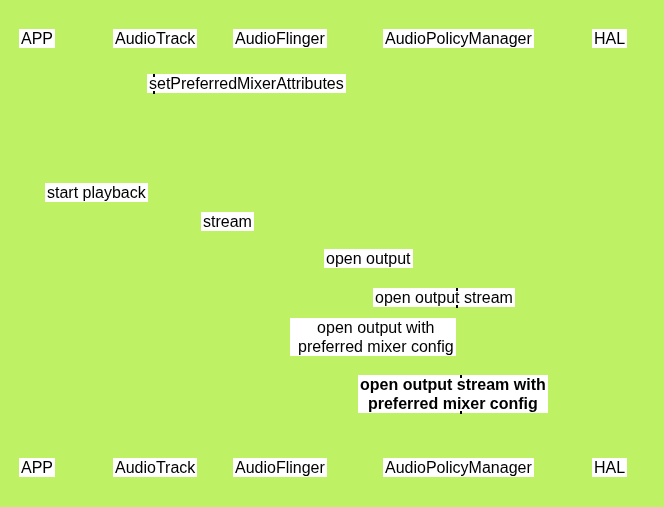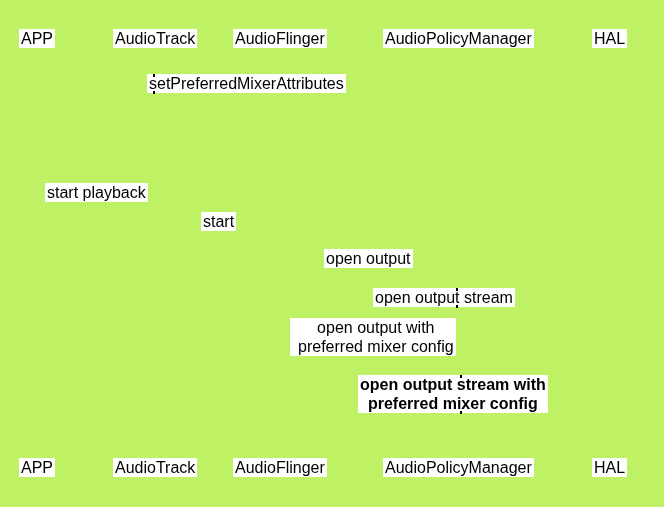--- a/index.html
+++ b/index.html
@@ -44,21 +44,21 @@
   <div class="label" style="left:113px; top:29px;">AudioTrack</div>
   <div class="label" style="left:233px; top:29px;">AudioFlinger</div>
   <div class="label" style="left:383px; top:29px;">AudioPolicyManager</div>
   <div class="label" style="left:592px; top:29px;">HAL</div>
 
   <div class="label" style="left:147px; top:74px;">setPreferredMixerAttributes</div>
 
 
   <div class="label" style="left:45px; top:183px;">start playback</div>
 
-  <div class="label" style="left:201px; top:212px;">start</div>
+  <div class="label" style="left:201px; top:212px;">stream</div>
 
   <div class="label" style="left:324px; top:249px;">open output</div>
 
   <div class="label" style="left:373px; top:288px;">open output stream</div>
 
   <div class="label center" style="left:290px; top:318px;padding-left:8px;">open output with
 preferred mixer config</div>
 
   <div class="label center" style="left:358px; top:375px;font-weight:bold;">open output stream with
 preferred mixer config</div>

